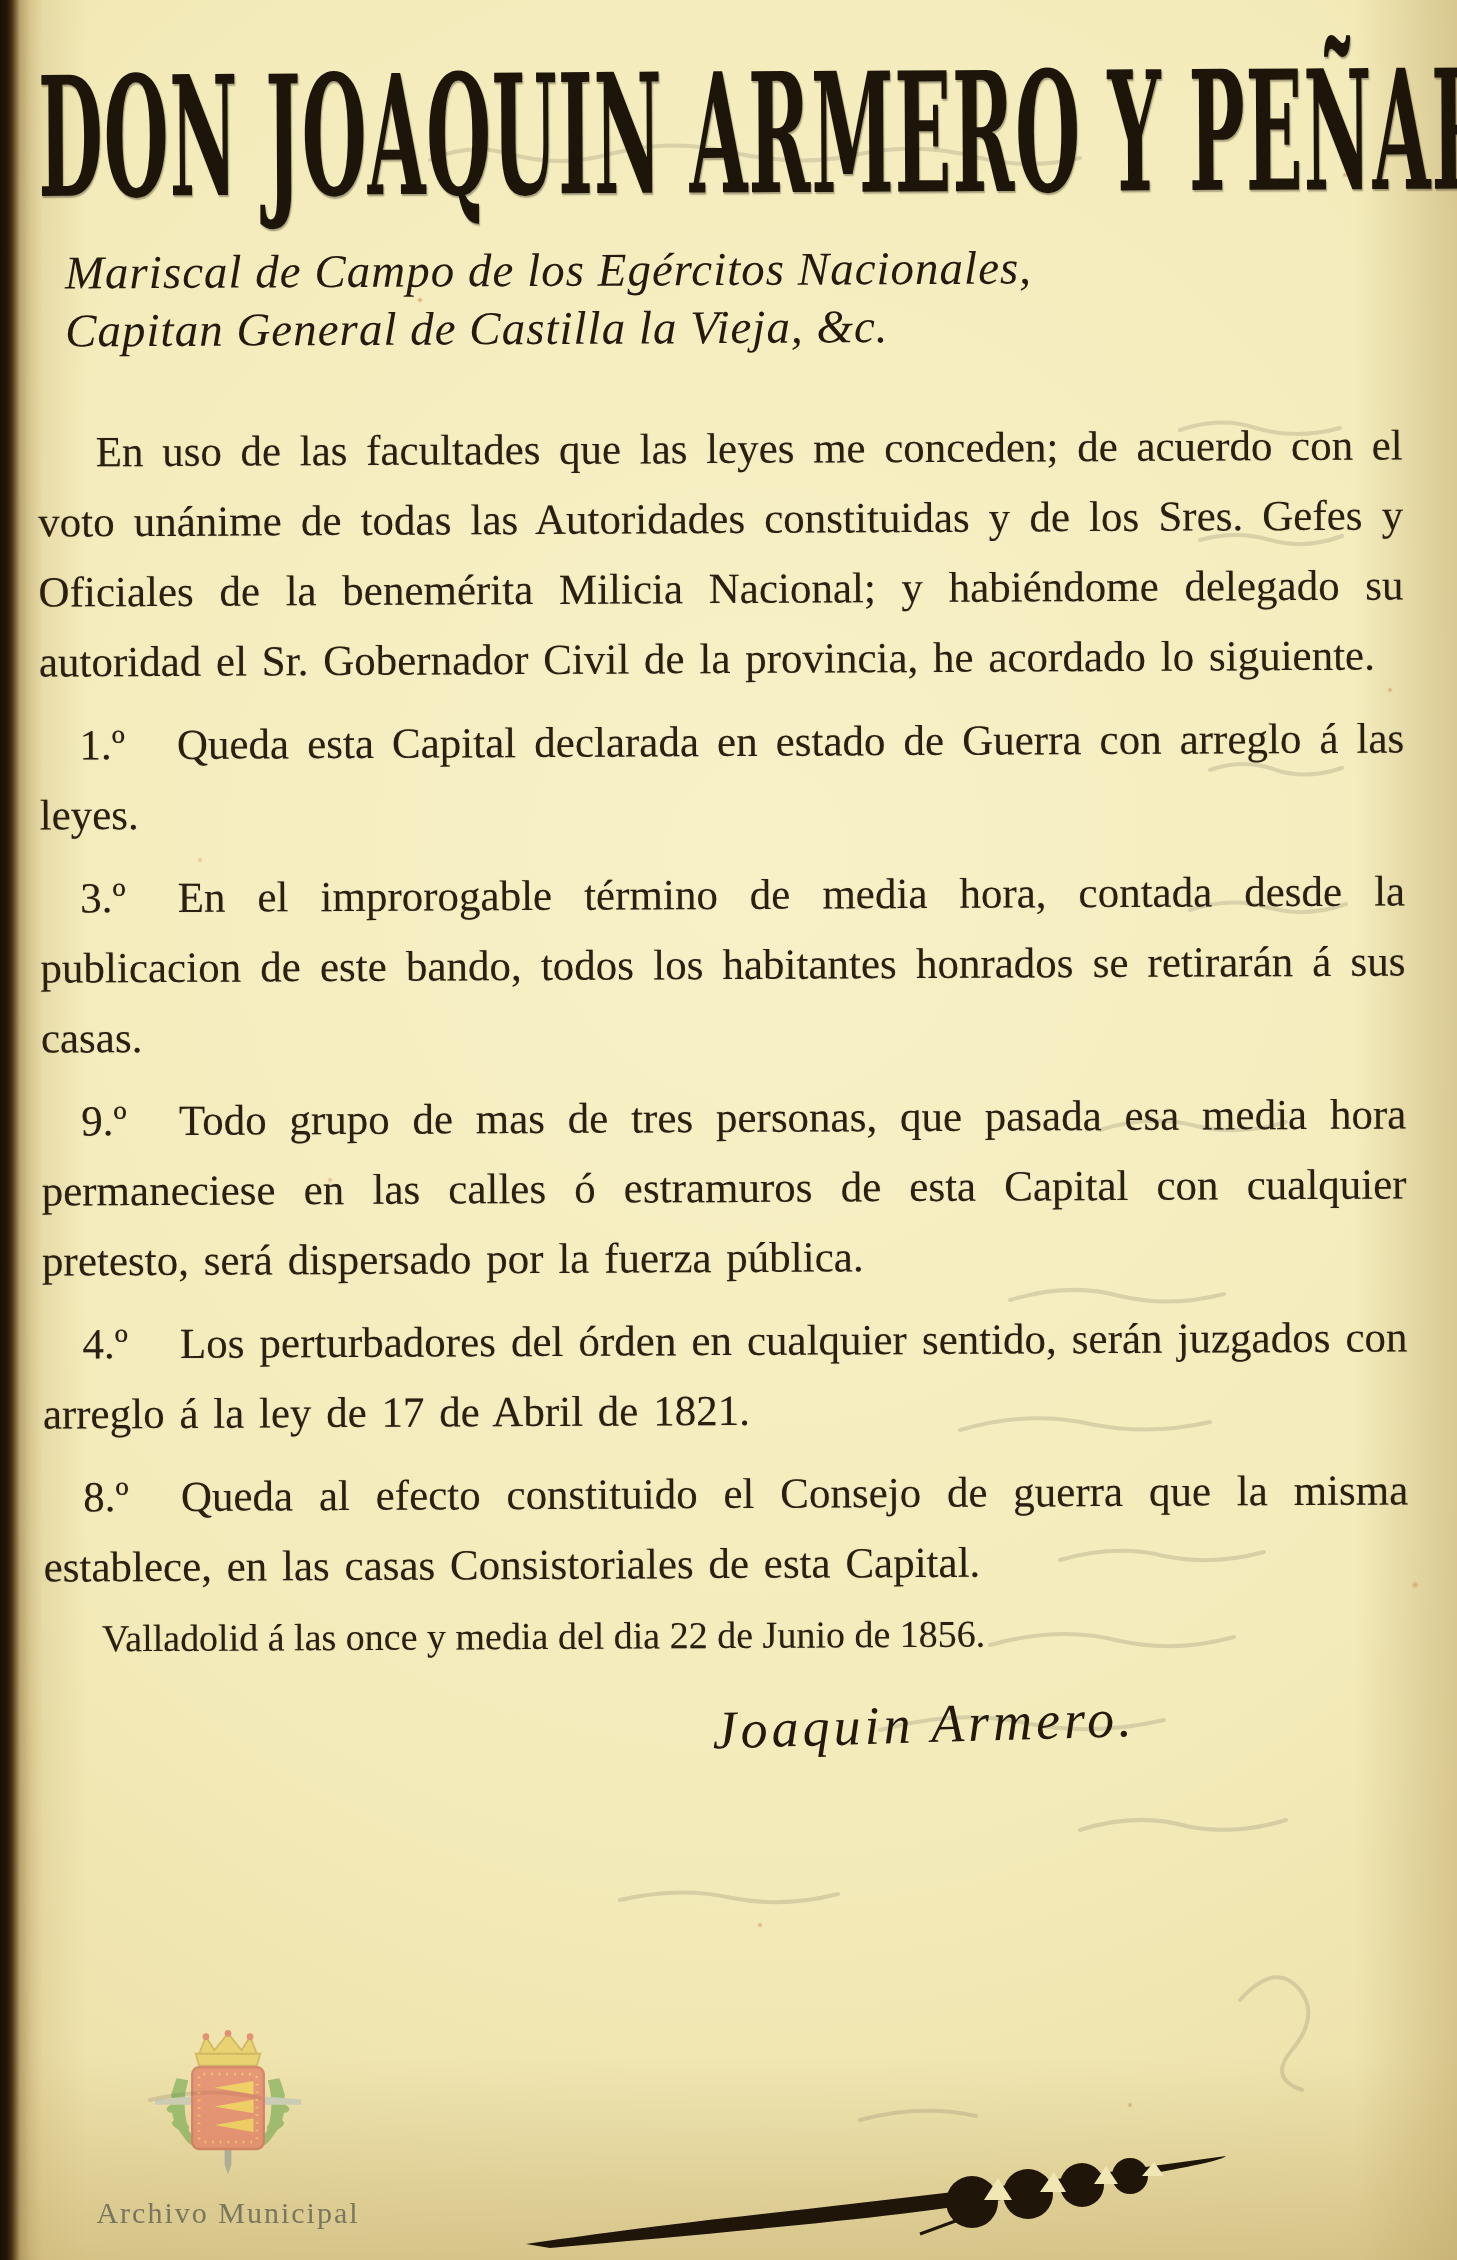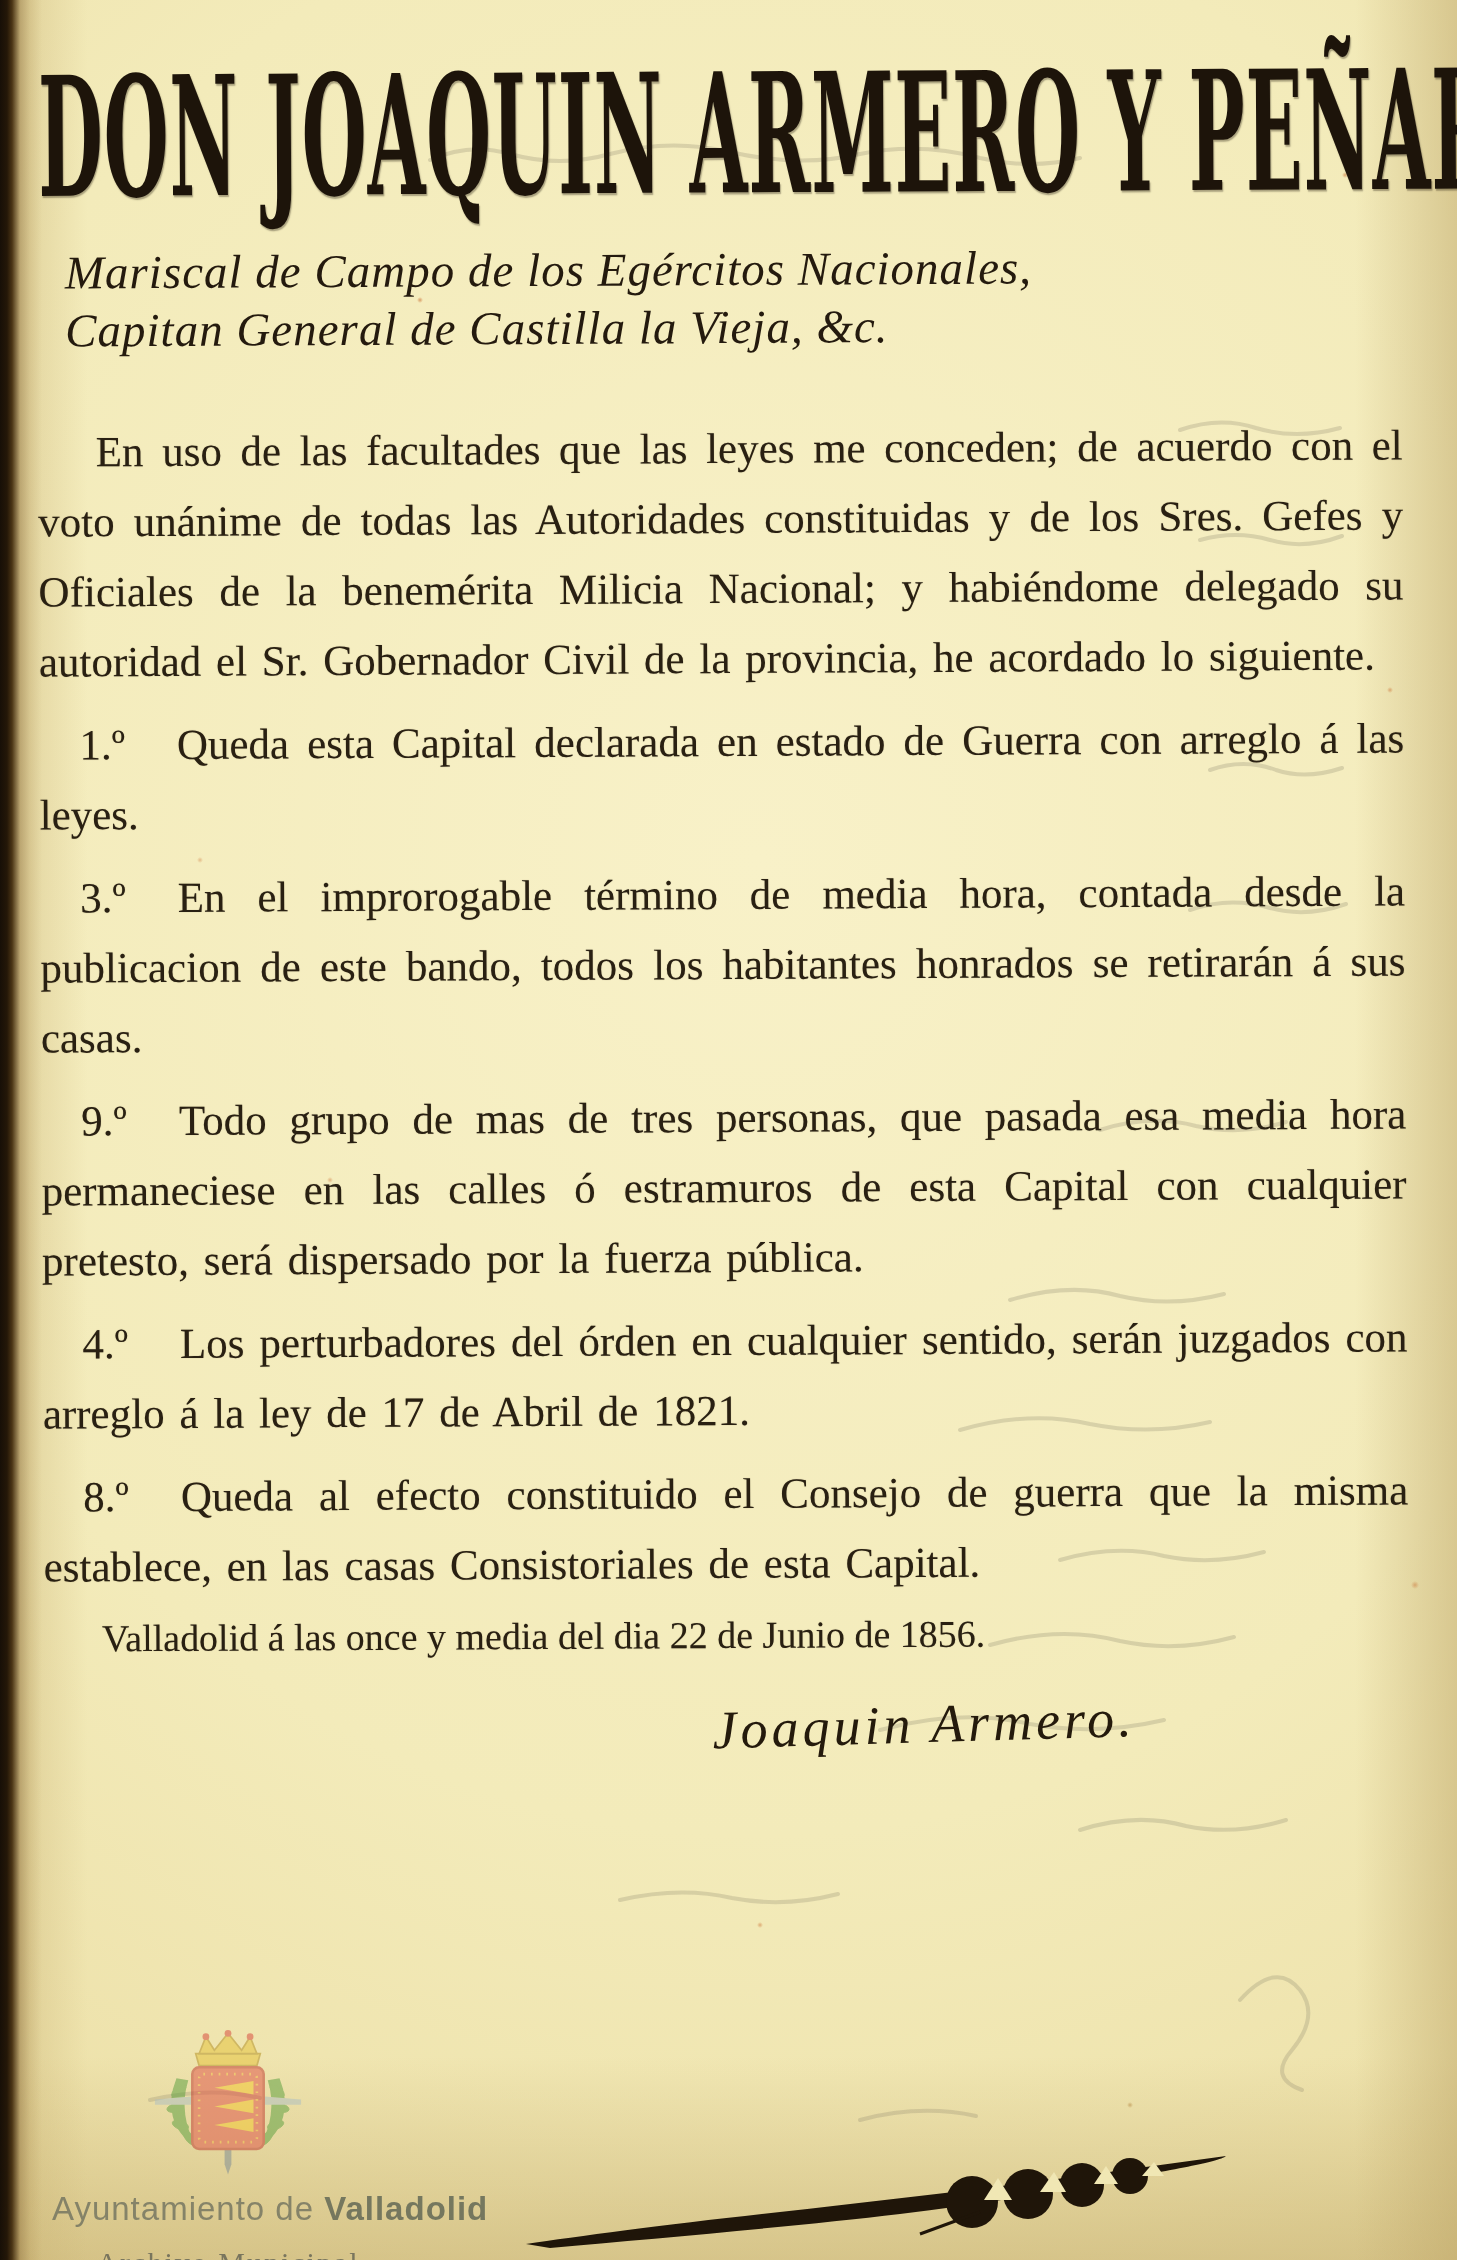--- a/index.html
+++ b/index.html
@@ -222,17 +222,16 @@
       </g>
 
       <g>
         <rect x="58" y="46" width="84" height="96" rx="8" fill="#e05548" stroke="#c03a30" stroke-width="3"></rect>
         <rect x="66" y="54" width="68" height="80" rx="5" fill="none" stroke="#f0b23e" stroke-width="3" stroke-dasharray="2 7"></rect>
         <path d="M130 62 L84 70 L130 78 Z" fill="#f2c42c"></path>
         <path d="M130 84 L84 92 L130 100 Z" fill="#f2c42c"></path>
         <path d="M130 106 L84 114 L130 122 Z" fill="#f2c42c"></path>
       </g>
     </svg>
-    <div class="wm-line1"><span>Ayuntamiento de </span><b>Valladolid</b></div>
     <div class="wm-line2">Archivo Municipal</div>
   </div>
 
 </div>
 
 </body></html>

